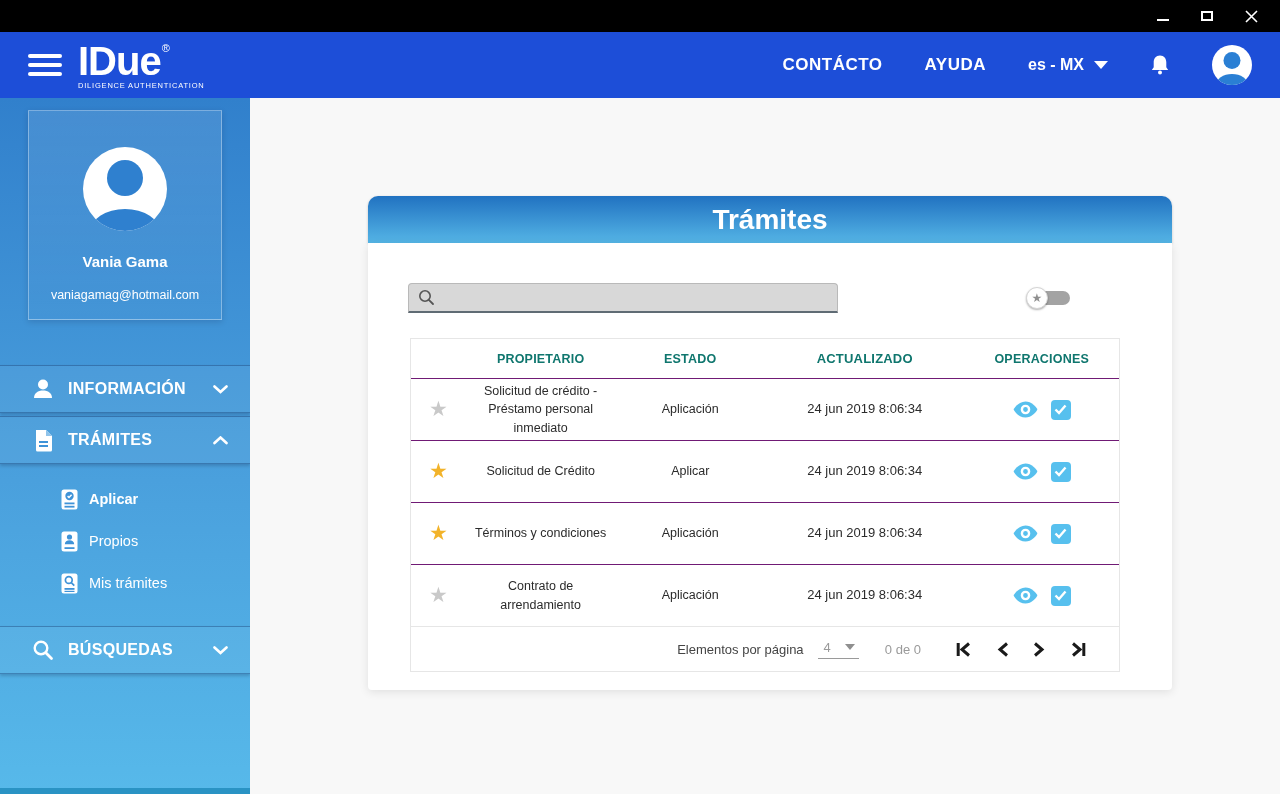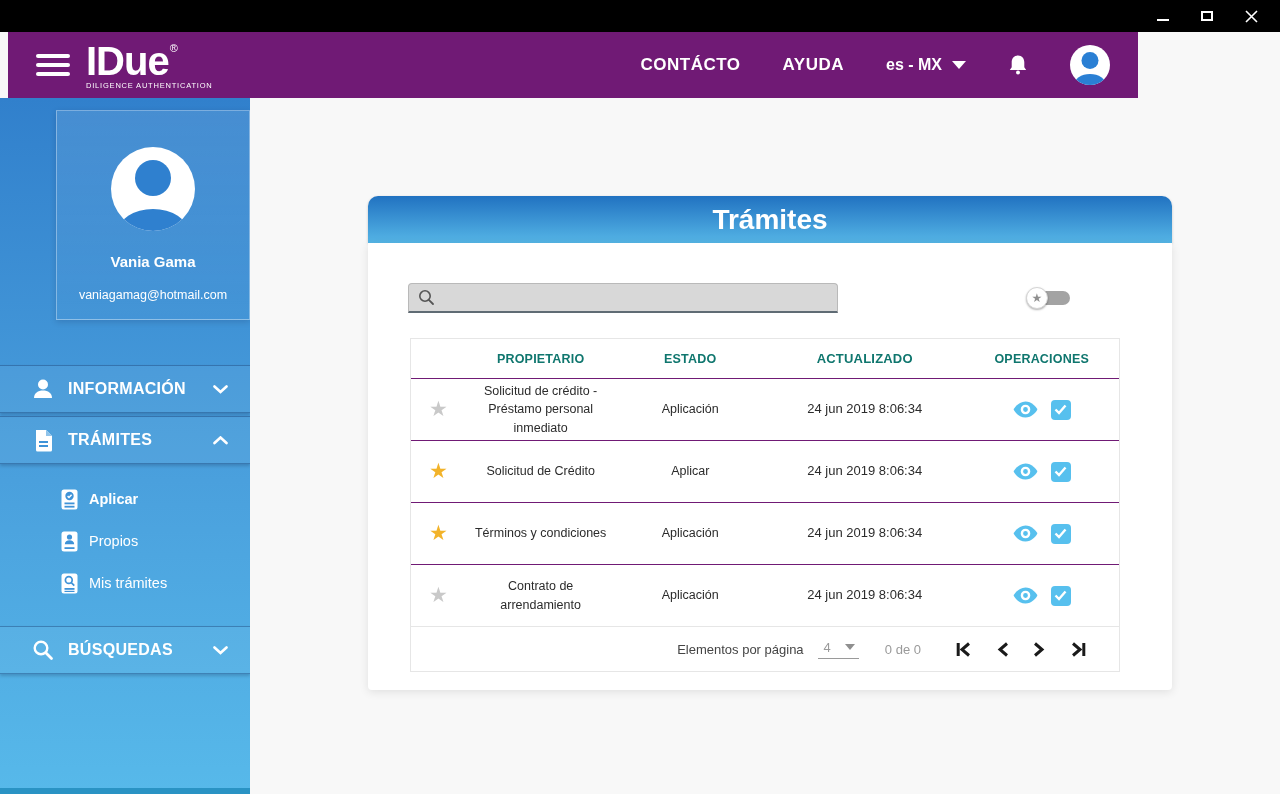--- a/index.html
+++ b/index.html
@@ -7,22 +7,22 @@
     font-family:"Liberation Sans", sans-serif; background:#f8f8f8; }
 
   
   .titlebar { position:absolute; left:0; top:0; width:1280px; height:32px; background:#000;
     display:flex; justify-content:flex-end; align-items:center; gap:14px; padding-right:14px; }
   .winbtn { width:30px; height:24px; display:flex; align-items:center; justify-content:center; cursor:default; }
   .ico-min { width:12px; height:2px; background:#fff; margin-top:8px; }
   .ico-max { width:12px; height:10px; border:2px solid #fff; }
 
   
-  .appheader { position:absolute; left:0; top:32px; width:1130px; height:66px; background:#701a75;
-    display:flex; align-items:center; color:#fff;margin-left:8px; }
+  .appheader { position:absolute; left:0; top:32px; width:1280px; height:66px; background:#1d4ed8;
+    display:flex; align-items:center; color:#fff; }
   .hamburger { margin-left:28px; width:34px; display:flex; flex-direction:column; gap:5px; cursor:pointer; }
   .hamburger span { display:block; height:4px; background:#fff; border-radius:2px; }
   .brand { margin-left:16px; display:flex; flex-direction:column; line-height:1; }
   .brand-row { display:flex; align-items:flex-start; }
   .brand-name { font-size:40px; font-weight:700; letter-spacing:-1px; }
   .brand-reg { font-size:11px; margin-top:2px; margin-left:1px; }
   .brand-tag { font-size:7.5px; letter-spacing:0.8px; margin-top:1px; }
   .headnav { margin-left:auto; display:flex; align-items:center; gap:42px; padding-right:28px; }
   .headlink { font-size:17px; font-weight:700; letter-spacing:0.5px; cursor:pointer; }
   .lang { display:flex; align-items:center; gap:10px; font-size:16px; font-weight:700; cursor:pointer; }
@@ -35,21 +35,21 @@
   .avatar40 .bod { position:absolute; bottom:-11px; left:50%; transform:translateX(-50%); width:32px; height:22px;
     border-radius:50%; background:#2a7fd4; }
 
   
   .sidebar { position:absolute; left:0; top:98px; width:250px; height:696px;
     background:linear-gradient(180deg,#3180cc 0%, #4aa0dd 55%, #57b9ea 100%); color:#fff; }
   .side-strip { position:absolute; left:0; bottom:0; width:250px; height:6px; background:#2a93c4; }
   .profile-card { position:absolute; left:28px; top:12px; width:194px; height:210px;
     background:linear-gradient(180deg, rgba(255,255,255,0.10), rgba(255,255,255,0.02));
     border:1px solid rgba(255,255,255,0.35); box-shadow:0 2px 6px rgba(0,0,40,0.15);
-    display:flex; flex-direction:column; align-items:center;margin-left:28px; }
+    display:flex; flex-direction:column; align-items:center; }
   .avatar84 { margin-top:36px; width:84px; height:84px; border-radius:50%; background:#fff; position:relative; overflow:hidden; }
   .avatar84 .head { position:absolute; top:13px; left:50%; transform:translateX(-50%); width:36px; height:36px;
     border-radius:50%; background:#2f80cf; }
   .avatar84 .bod { position:absolute; bottom:-24px; left:50%; transform:translateX(-50%); width:70px; height:46px;
     border-radius:50%; background:#2f80cf; }
   .profile-name { margin-top:22px; font-size:15px; font-weight:700; }
   .profile-email { margin-top:18px; font-size:12.5px; }
 
   .side-menu { position:absolute; left:0; top:267px; width:250px; }
   .side-section { height:48px; display:flex; align-items:center; cursor:pointer;

